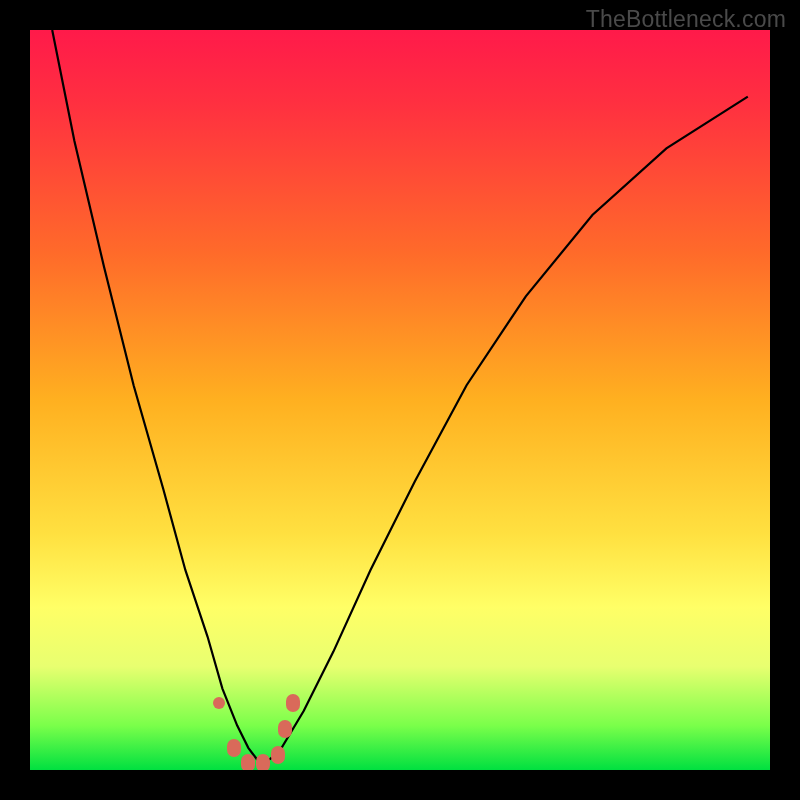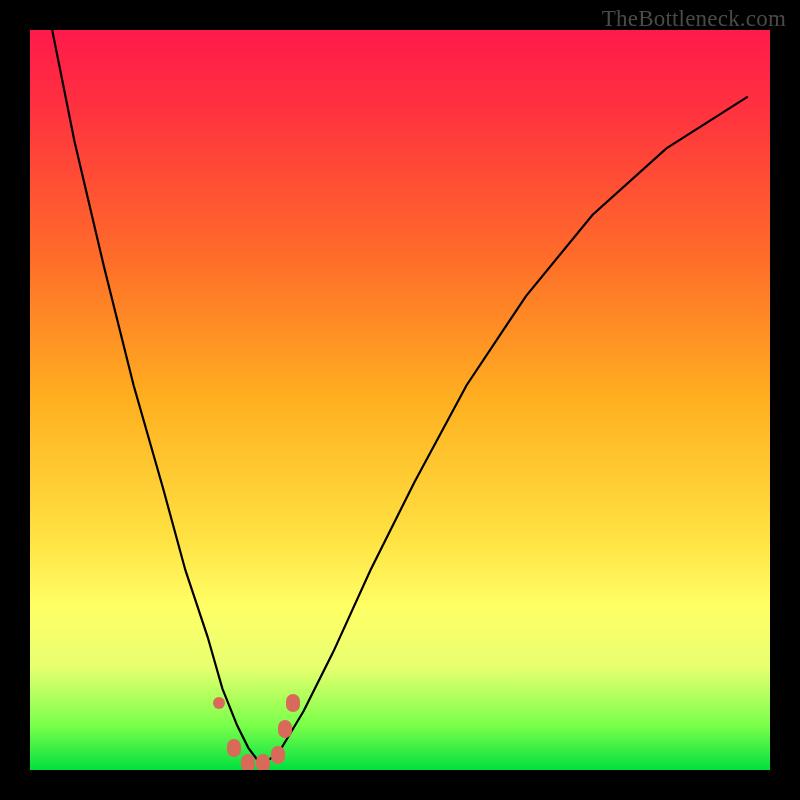--- a/index.html
+++ b/index.html
@@ -1,17 +1,17 @@
 <!DOCTYPE html>
 <html><head>
   <meta charset="utf-8">
   <style>
     * { margin: 0; padding: 0; box-sizing: border-box; }
     body { width: 800px; height: 800px; position: relative; overflow: hidden; background:#000; font-family: Arial, sans-serif; }
-    .frame { position: absolute; inset: 0; background: #000; font-family: Liberation Serif, serif; }
+    .frame { position: absolute; inset: 0; background: #000; }
     .plot-area { position: absolute; left: 30px; top: 30px; width: 740px; height: 740px; background: linear-gradient(to bottom, #ff1a4a 0%, #ff3040 10%, #ff6a2a 30%, #ffb020 50%, #ffe040 68%, #ffff66 78%, #e8ff70 86%, #7aff4a 94%, #00e040 100%); overflow: hidden; }
     .watermark { position: absolute; top: 6px; right: 14px; font-size: 23px; color: #4a4a4a; font-weight: 500; letter-spacing: 0.2px; }
     .curve { position: absolute; inset: 0; }
     .bead { position: absolute; width: 14px; height: 18px; background: #d96a5a; border-radius: 8px; transform: translate(-50%, -50%); }
     .bead.small { width: 12px; height: 12px; }
   </style>
 </head>
 <body>
 
 <div class="frame">

